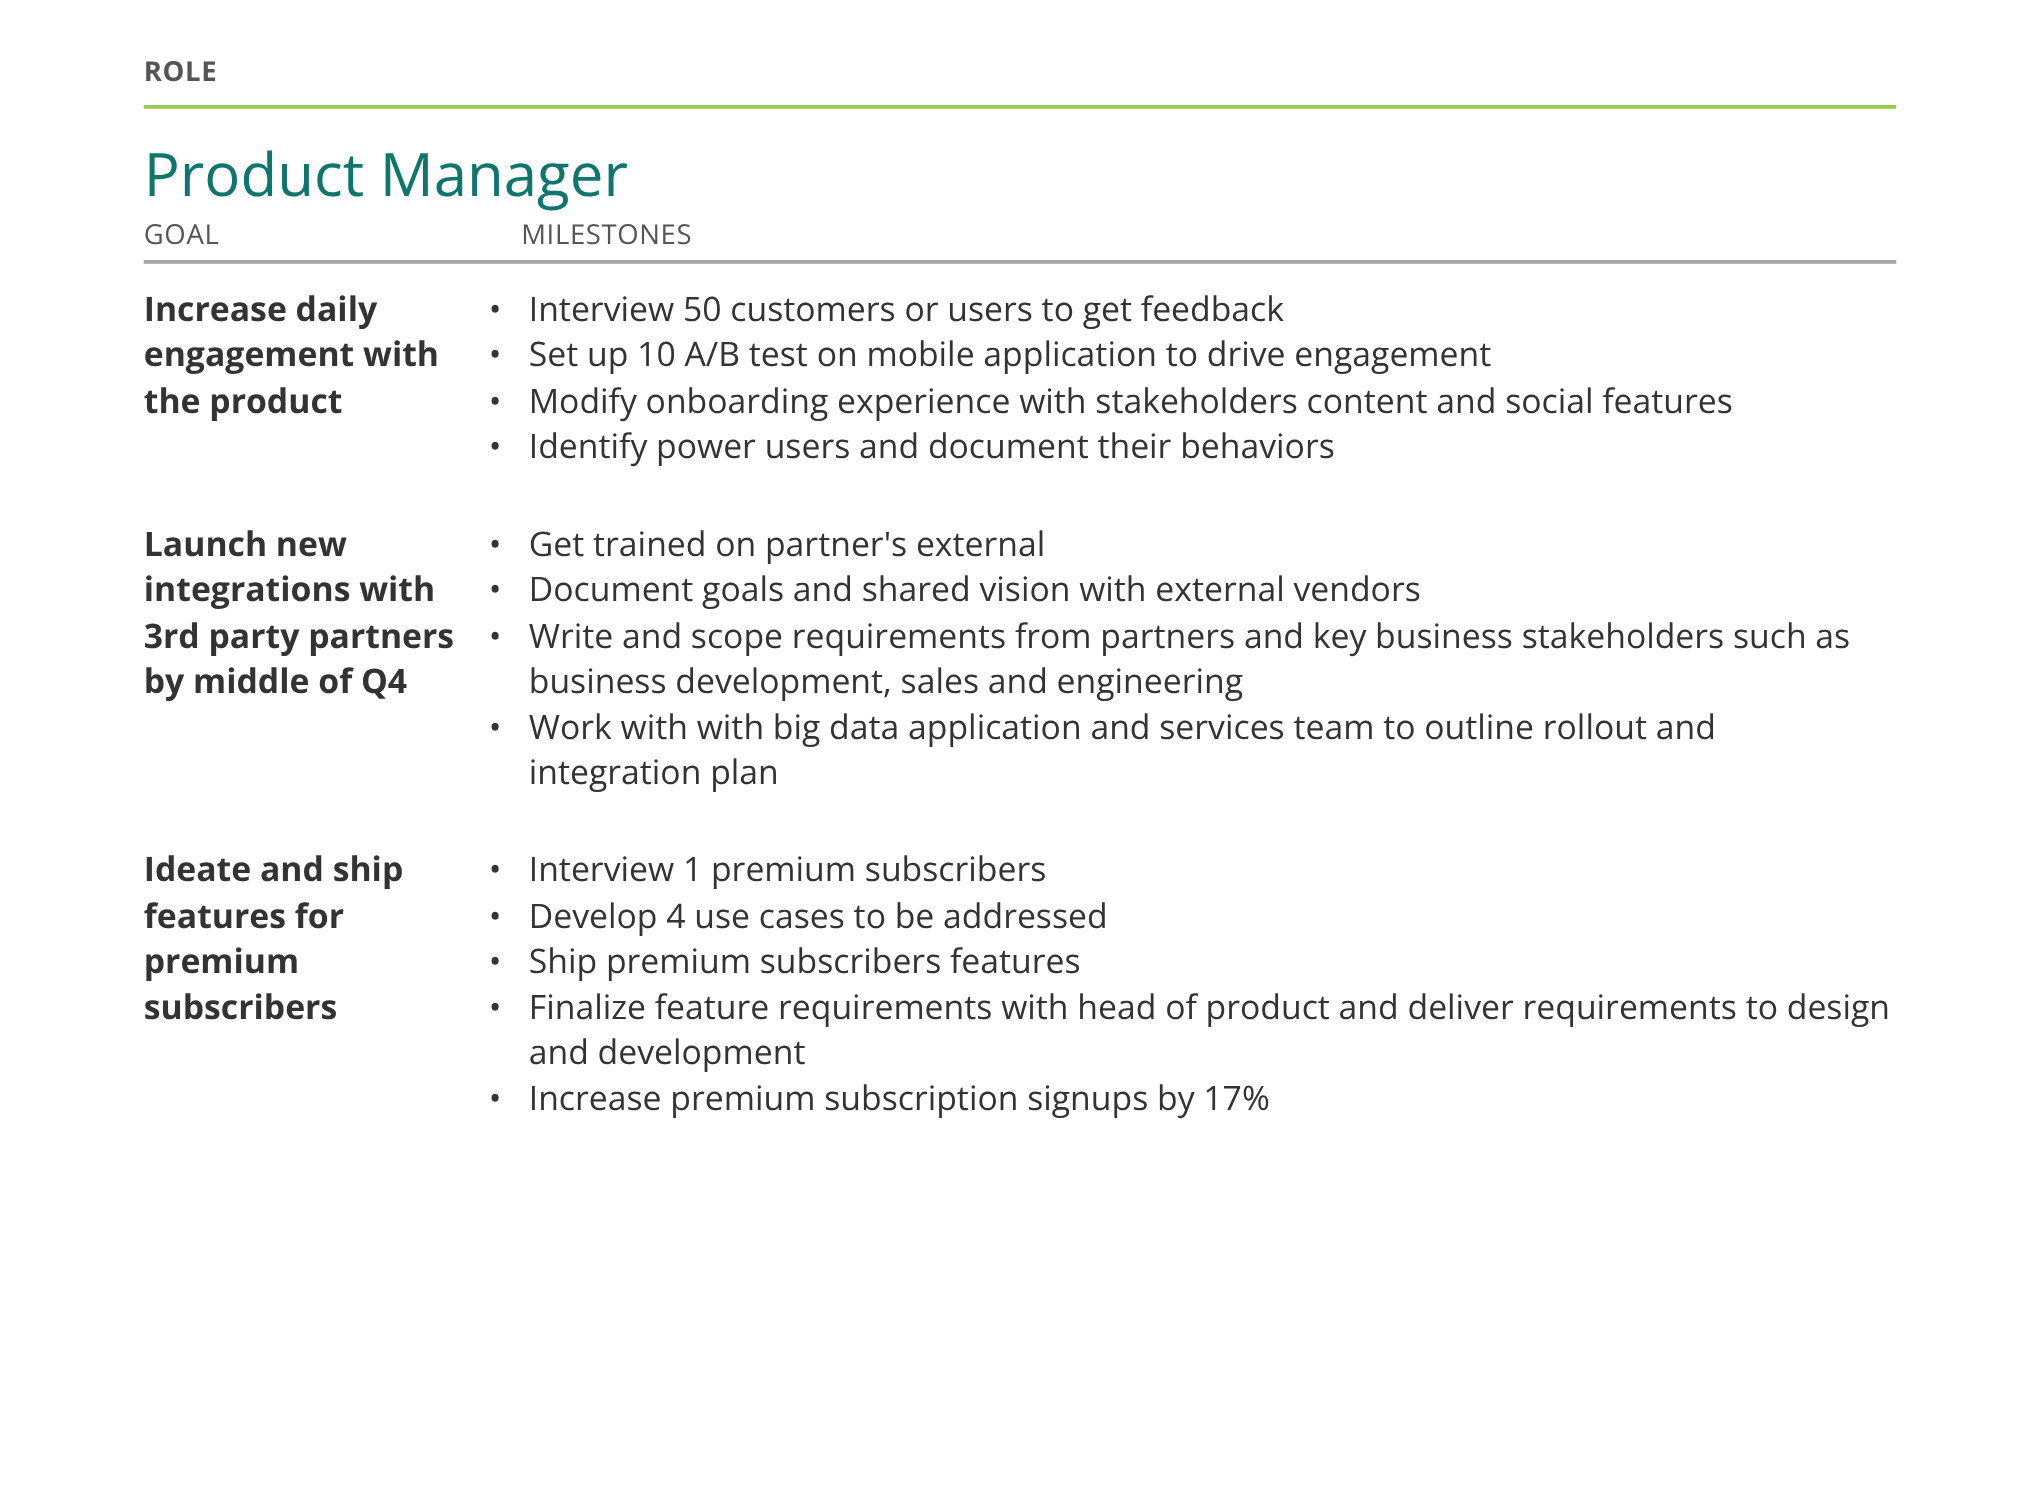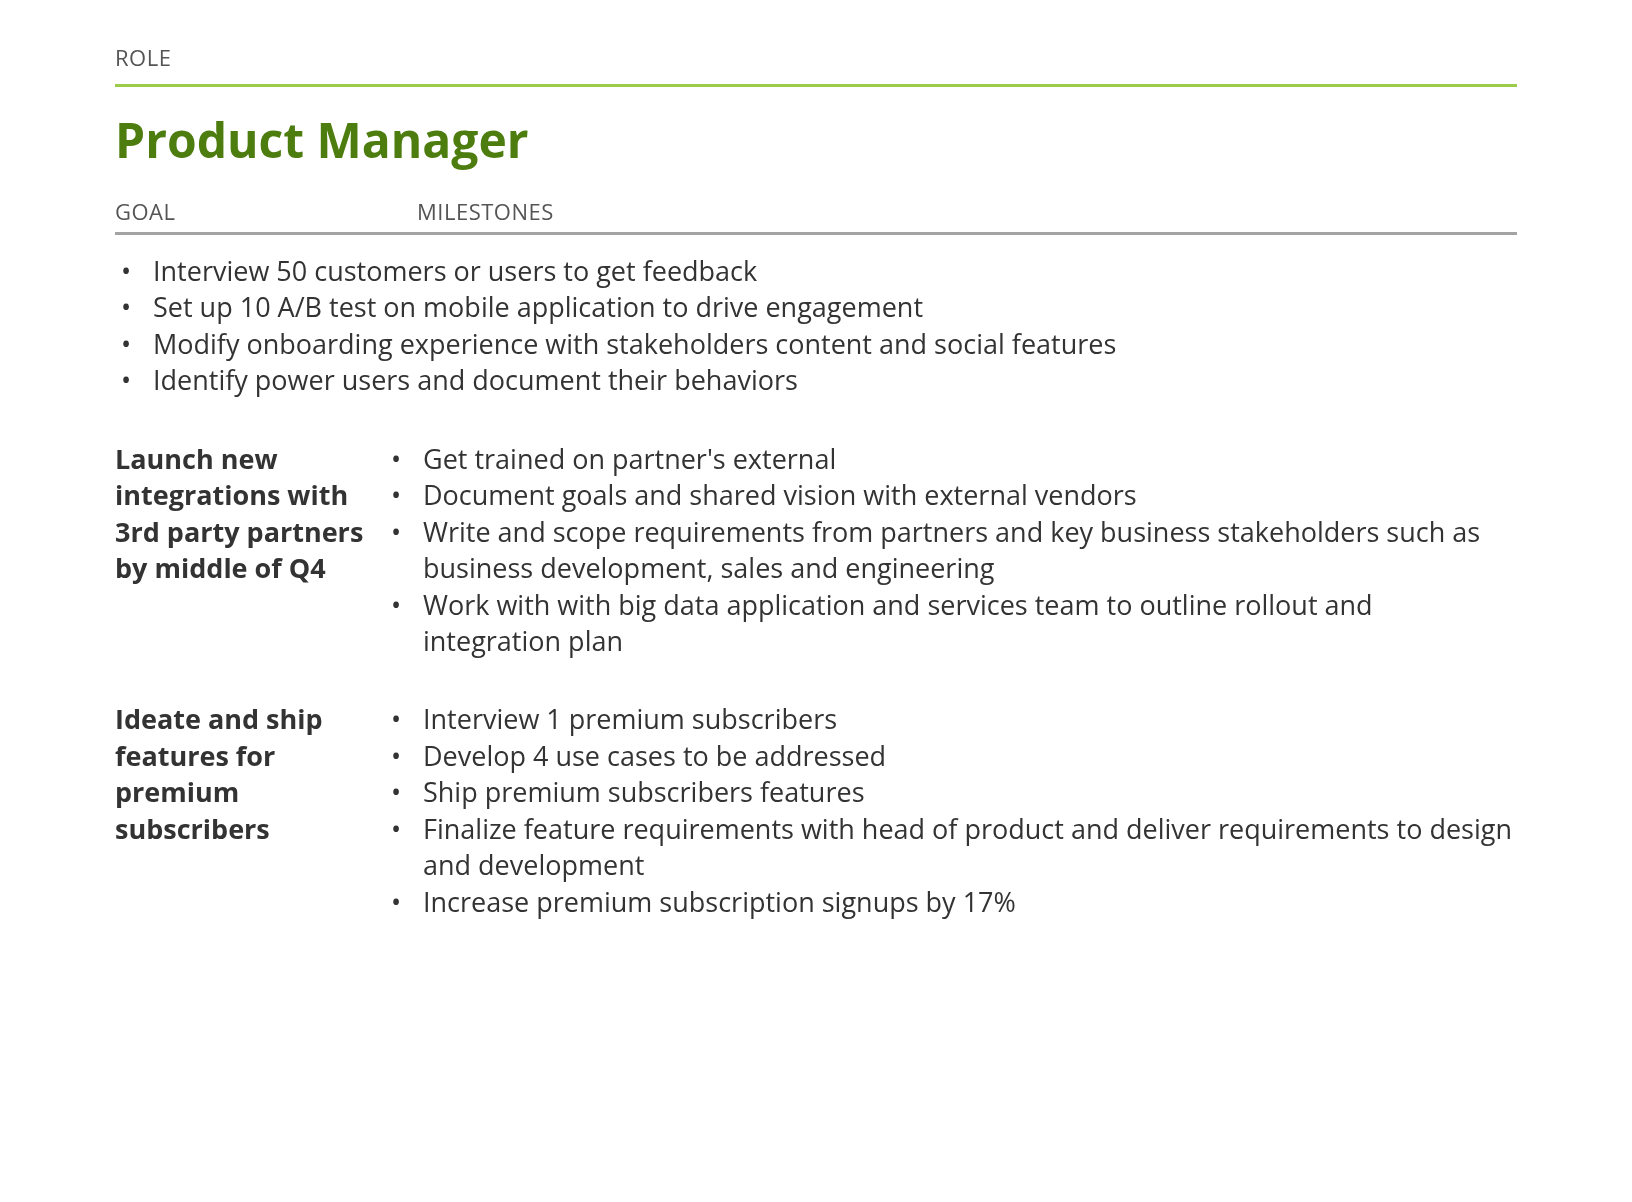--- a/index.html
+++ b/index.html
@@ -11,38 +11,37 @@
     body {
       font-family: 'Open Sans', 'Segoe UI', -apple-system, sans-serif;
       background: #ffffff;
       color: #333333;
       width: 1632px;
       padding: 42px 115px 40px 115px;
     }
 
     .role-label {
       font-size: 22px;
-      font-weight: 400;
+      font-weight: 700;
       color: #555555;
       letter-spacing: 0.5px;
       margin-bottom: 12px;
     }
 
     .green-divider {
       height: 3px;
       background: #9bcb4a;
       border: none;
       margin-bottom: 20px;
     }
 
     .role-title {
       font-size: 48px;
-      font-weight: 700;
-      color: #4d7c0f;
-      margin-bottom: 24px;
+      font-weight: 400;
+      color: #0f766e;
     }
 
     .table-headers {
       display: flex;
       border-bottom: 3px solid #a3a3a3;
       padding-bottom: 6px;
       margin-bottom: 18px;
       gap: 32px;
     }
 
@@ -106,20 +105,21 @@
 <div class="role-label">ROLE</div>
 <hr class="green-divider">
 <h1 class="role-title">Product Manager</h1>
 
 <div class="table-headers">
   <div class="goal-header">GOAL</div>
   <div class="milestones-header">MILESTONES</div>
 </div>
 
 <div class="goal-row">
+  <div class="goal-text">Increase daily engagement with the product</div>
   <ul class="milestone-list">
     <li>Interview 50 customers or users to get feedback</li>
     <li>Set up 10 A/B test on mobile application to drive engagement</li>
     <li>Modify onboarding experience with stakeholders content and social features</li>
     <li>Identify power users and document their behaviors</li>
   </ul>
 </div>
 
 <div class="goal-row">
   <div class="goal-text">Launch new integrations with 3rd party partners by middle of Q4</div>

